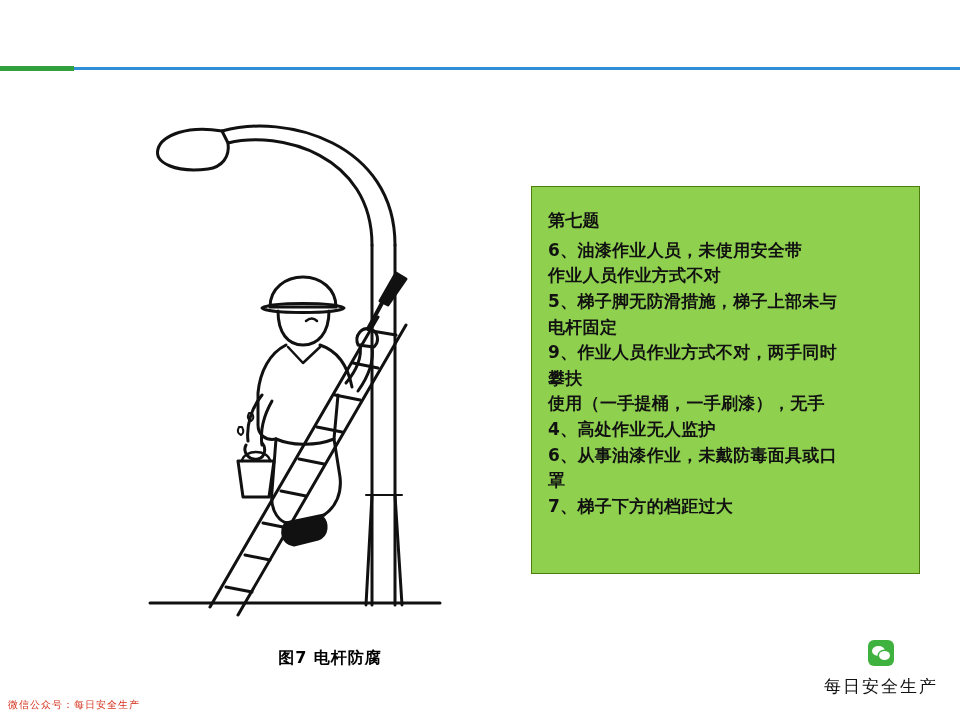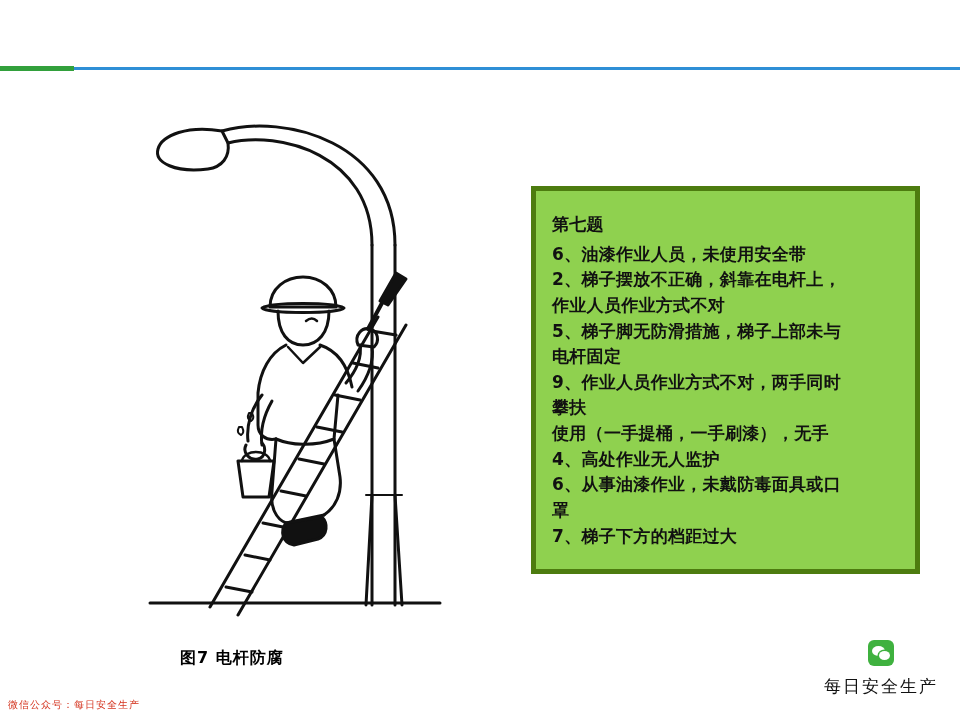--- a/index.html
+++ b/index.html
@@ -50,37 +50,37 @@
     width: 380px;
     height: 540px;
   }
   #illustration svg { display: block; }
 
   #figure-caption {
     position: absolute;
     left: 180px;
     top: 648px;
     width: 300px;
-    text-align: left;
+    text-align: center;
     font-size: 16px;
     font-weight: bold;
     color: #000000;
     font-family: "DejaVu Sans", sans-serif;
     letter-spacing: 1px;
   }
 
   
   #green-panel {
     position: absolute;
     left: 531px;
     top: 186px;
     width: 389px;
     height: 388px;
     background: #8fd14f;
-    border: 5px solid #4d7c0f;
+    border: 1px solid #4d7c0f;
     box-sizing: border-box;
     padding: 16px 14px 10px 16px;
   }
   #green-panel .line {
     font-family: "DejaVu Sans", sans-serif;
     font-size: 17px;
     font-weight: bold;
     color: #111111;
     line-height: 1.45;
     margin: 0 0 1px 0;
@@ -223,21 +223,20 @@
     </g>
   </svg>
 </div>
 
 <div id="figure-caption">图7 电杆防腐</div>
 
 <div id="green-panel">
   <p class="line title"></p>
   <p class="line title">第七题</p>
   <p class="line">6、油漆作业人员，未使用安全带</p>
-  <p class="line">2、梯子摆放不正确，斜靠在电杆上，</p>
   <p class="line">作业人员作业方式不对</p>
   <p class="line">5、梯子脚无防滑措施，梯子上部未与</p>
   <p class="line">电杆固定</p>
   <p class="line">9、作业人员作业方式不对，两手同时</p>
   <p class="line">攀扶</p>
   <p class="line">使用（一手提桶，一手刷漆），无手</p>
   <p class="line">4、高处作业无人监护</p>
   <p class="line">6、从事油漆作业，未戴防毒面具或口</p>
   <p class="line">罩</p>
   <p class="line">7、梯子下方的档距过大</p>

